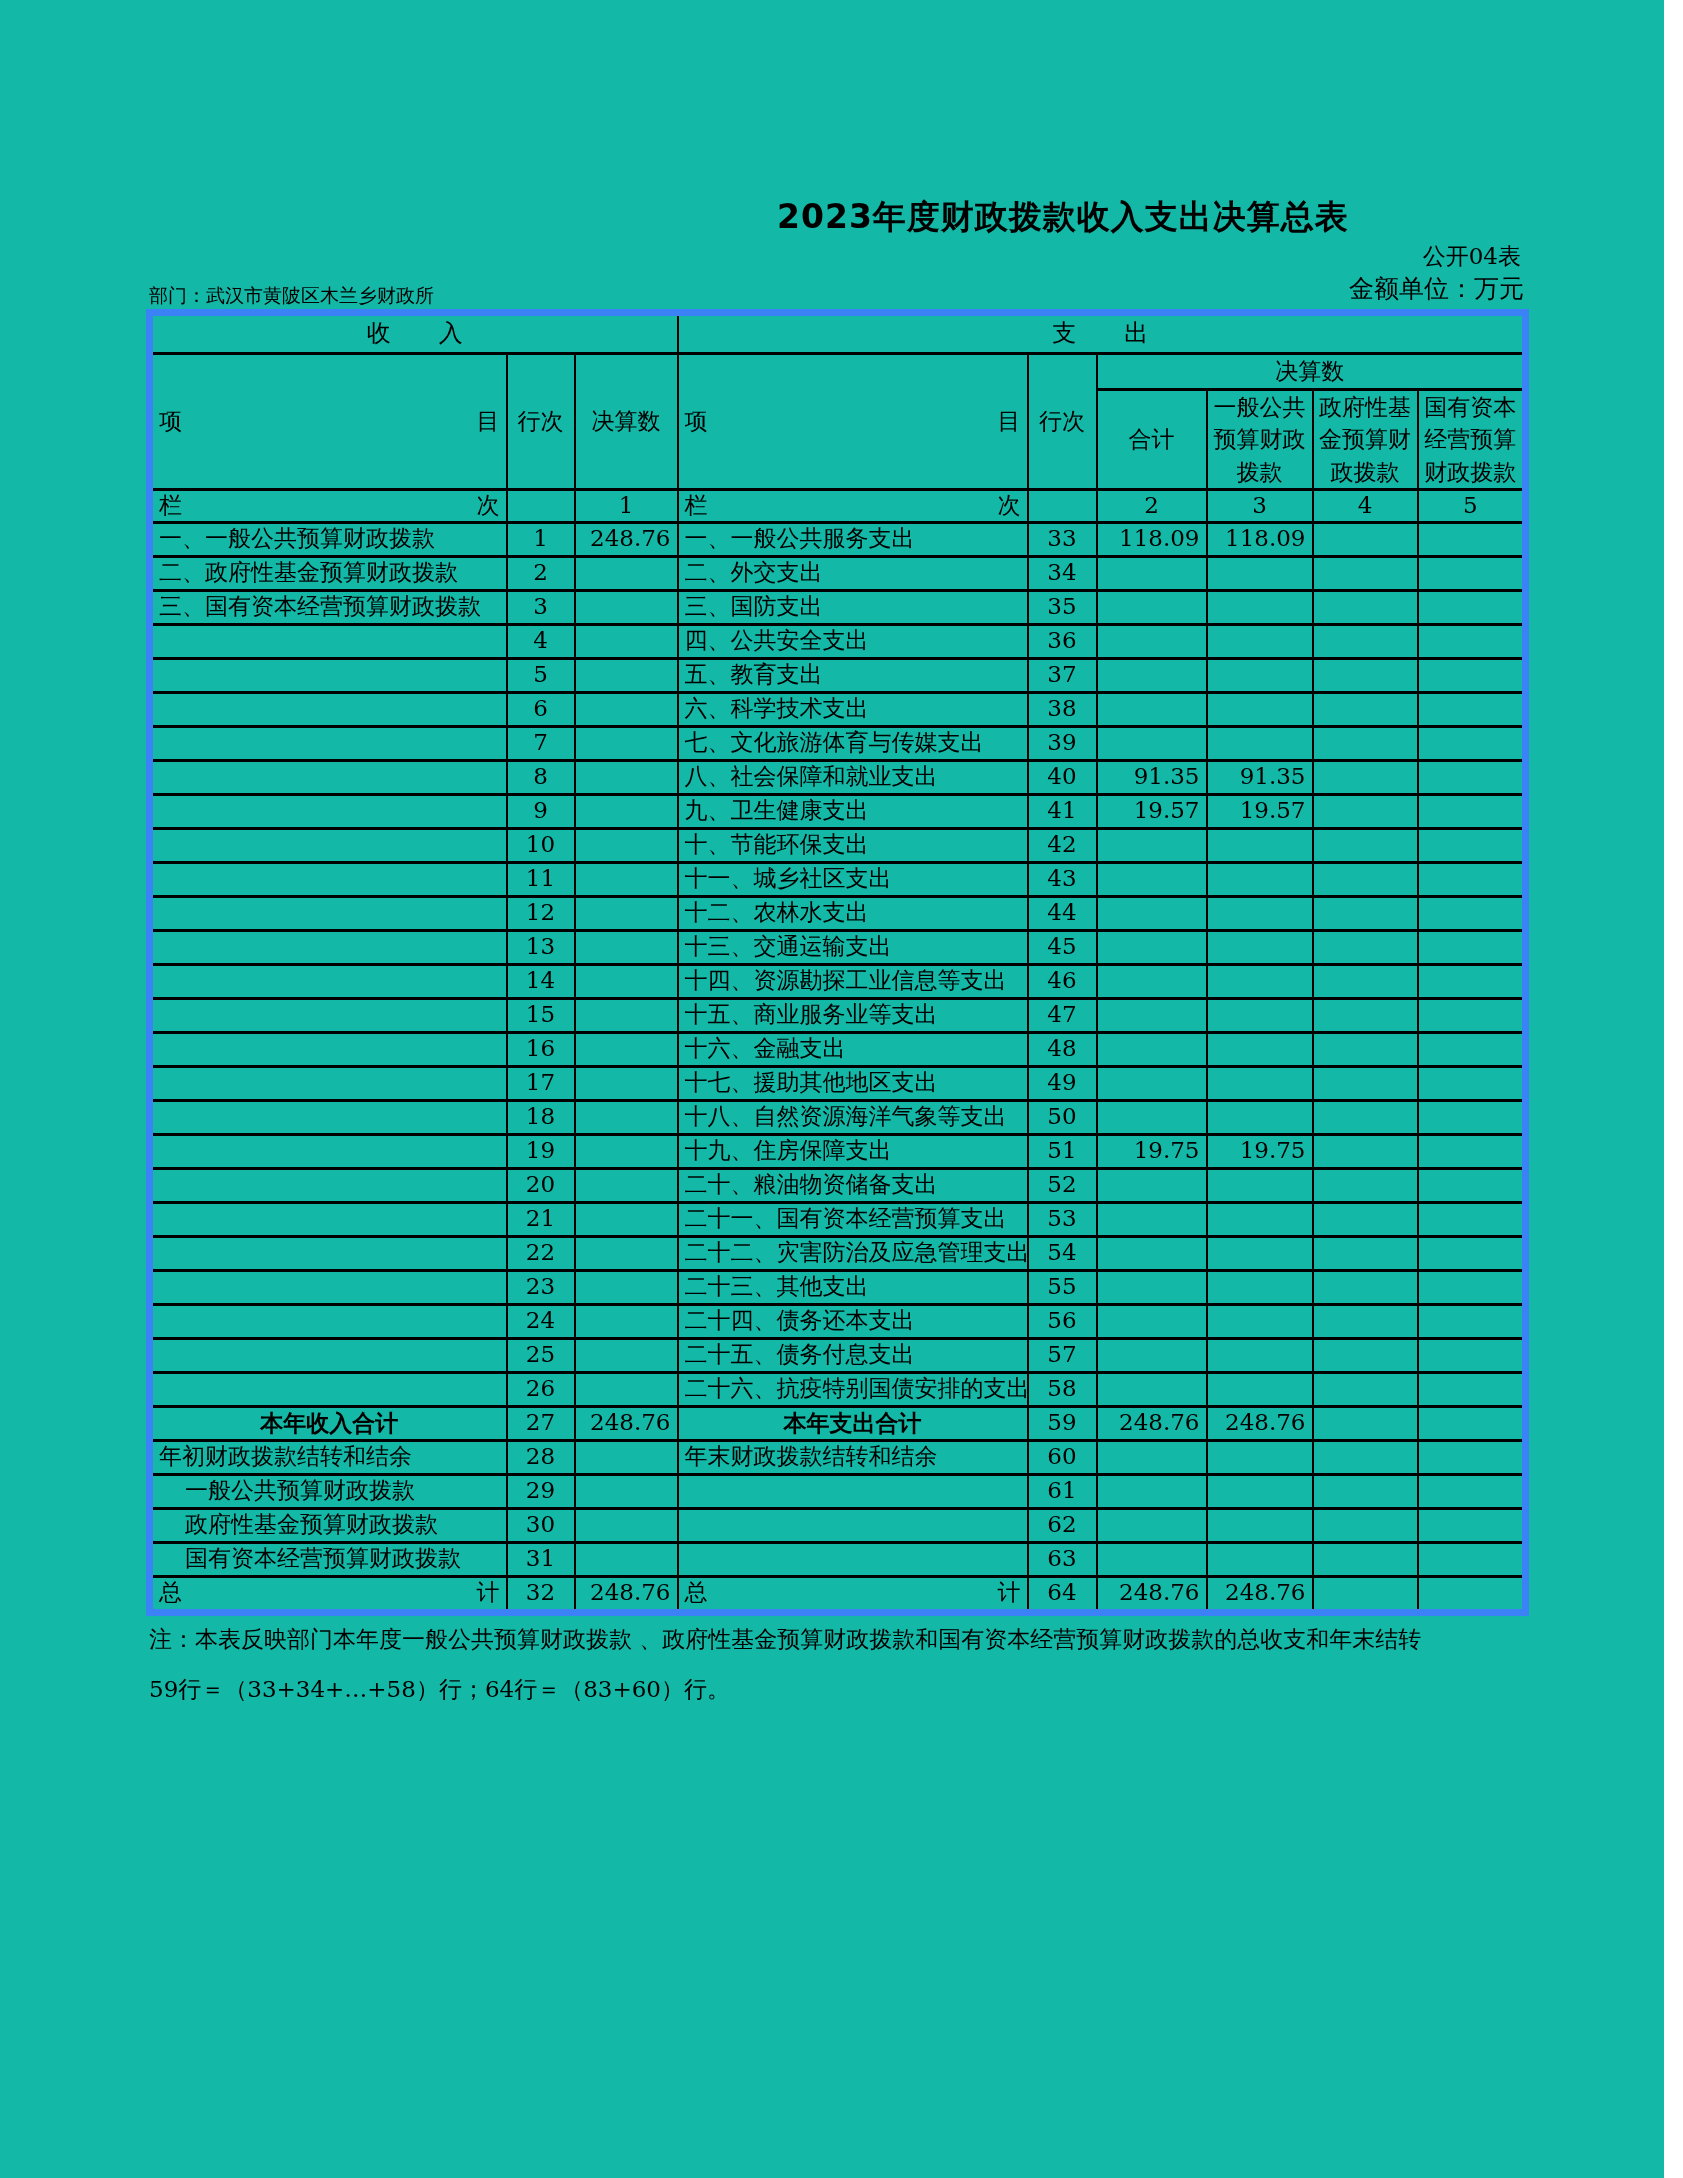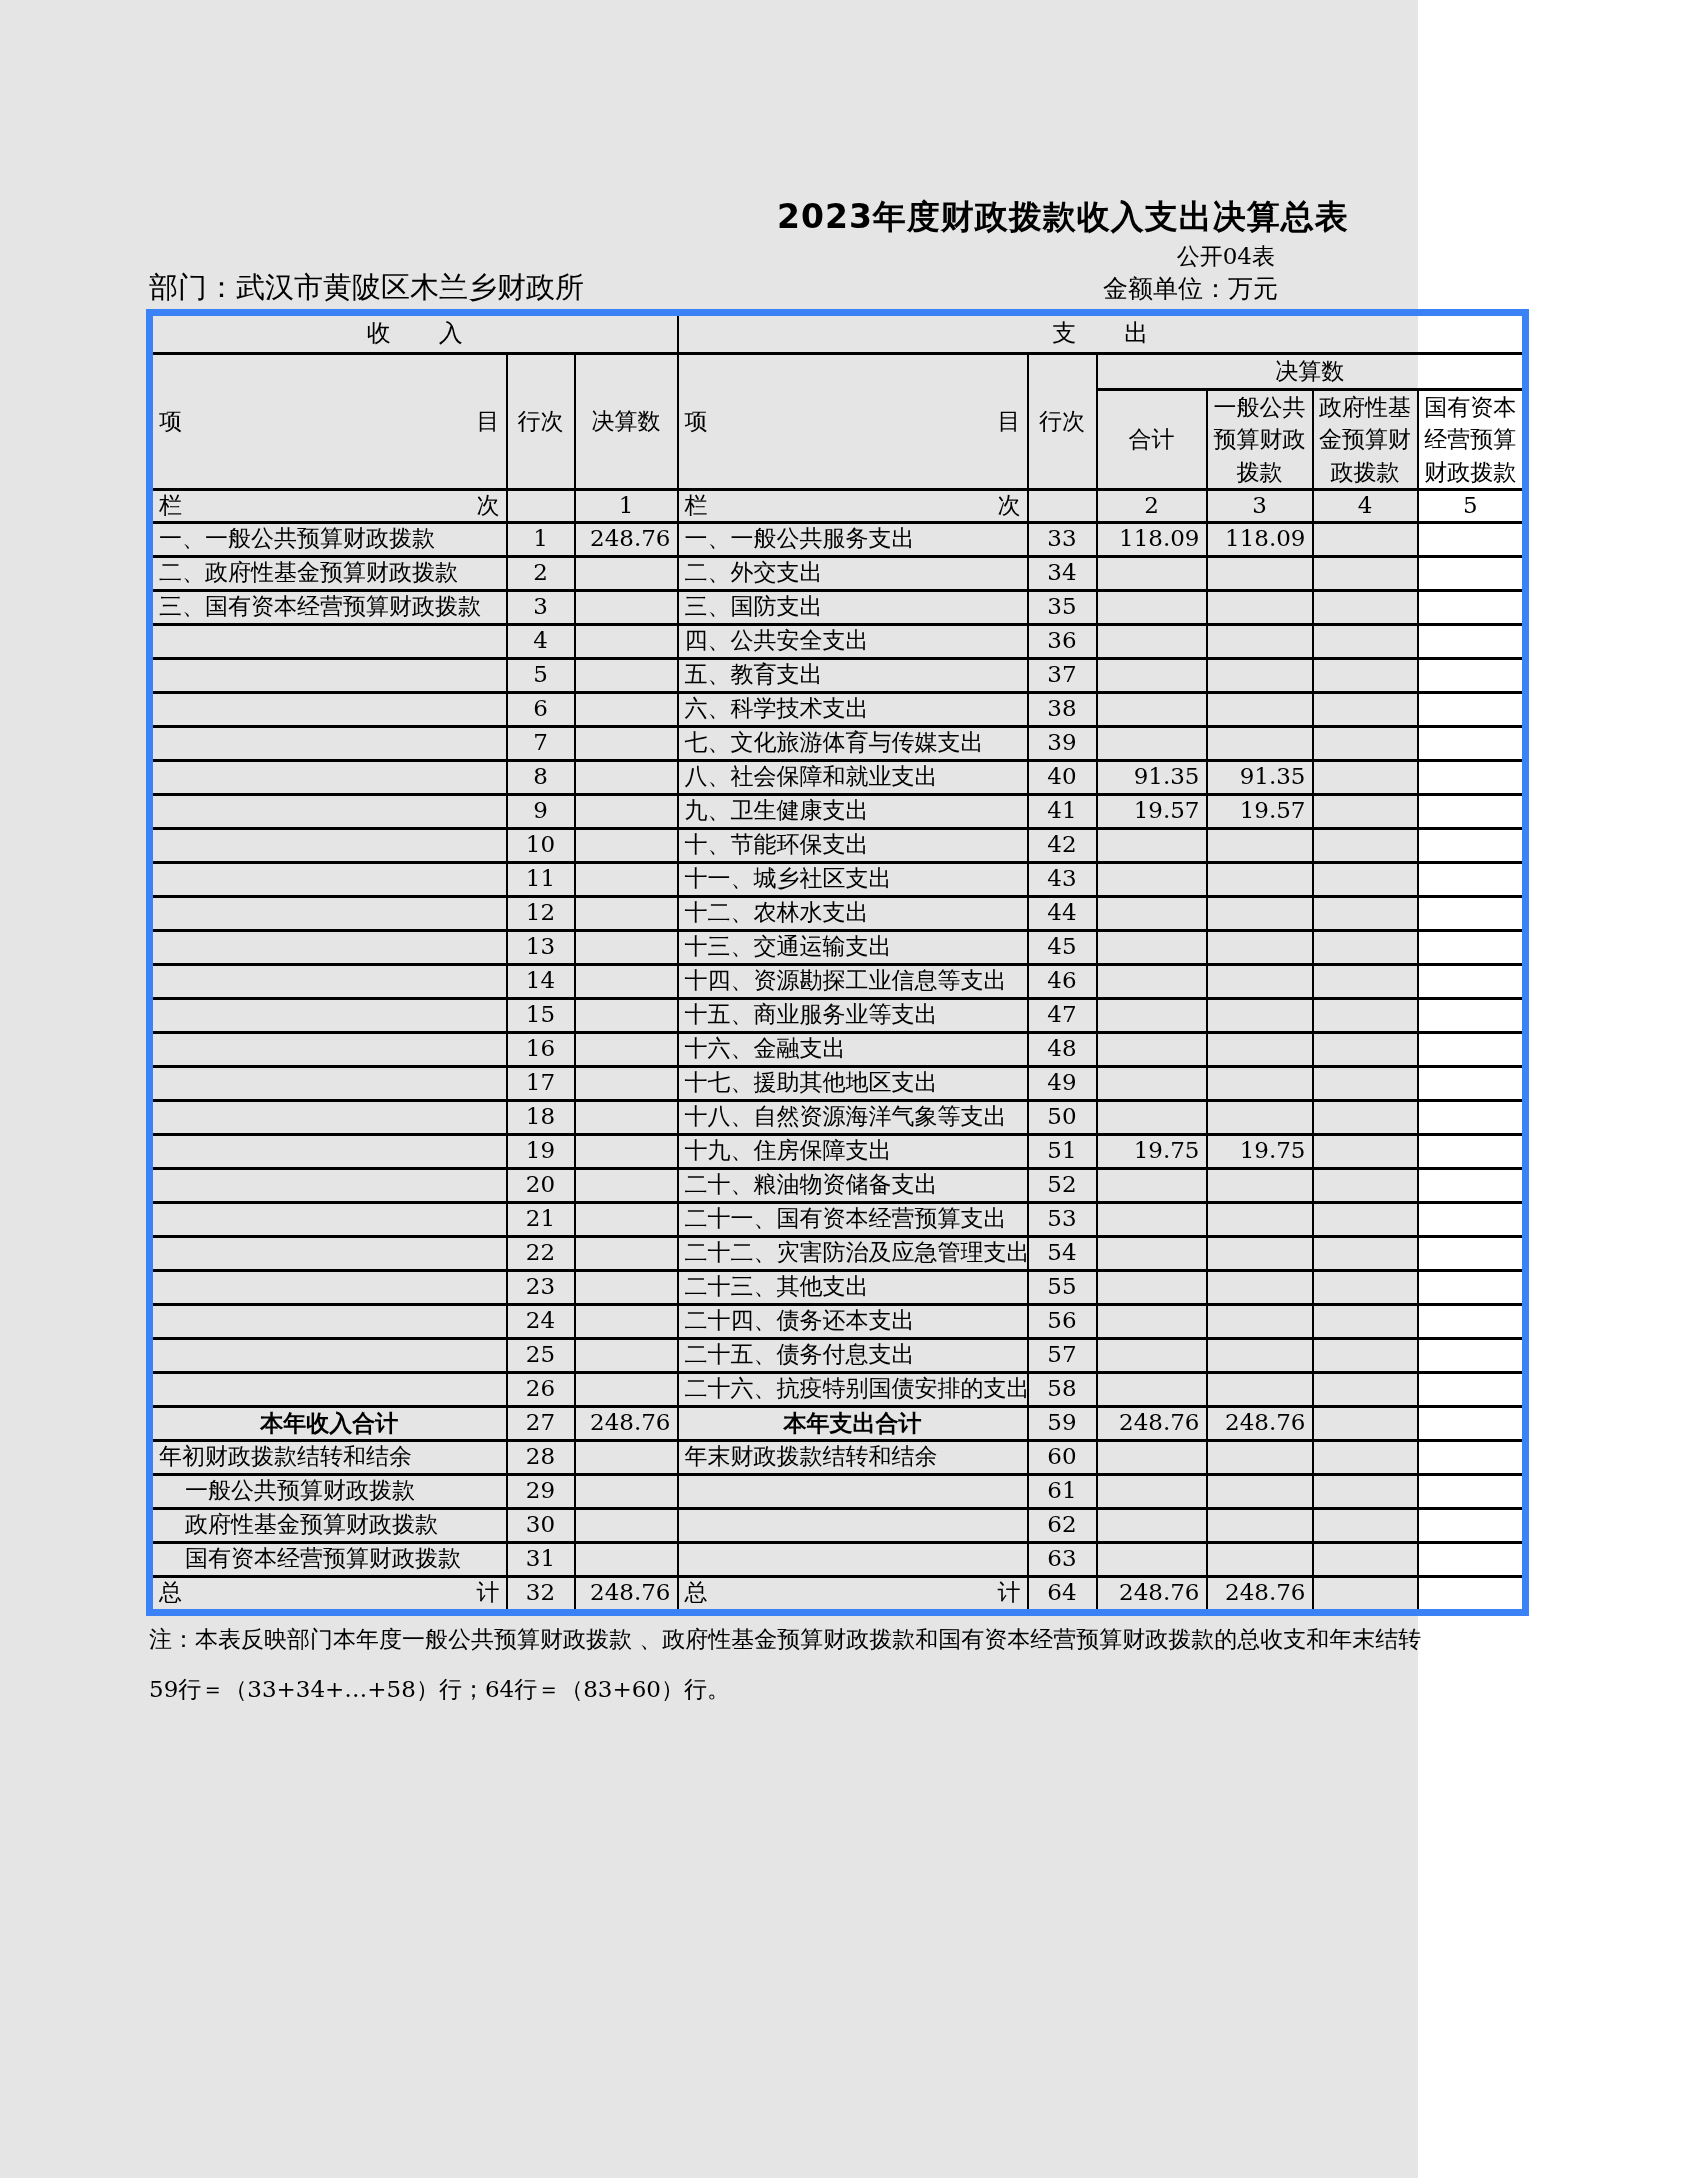--- a/index.html
+++ b/index.html
@@ -3,43 +3,42 @@
 <meta charset="utf-8">
 <style>
   html, body {
     margin: 0; padding: 0;
     width: 1683px; height: 2178px;
     background: #ffffff;
     overflow: hidden;
   }
   .page {
     position: relative;
-    width: 1391px; height: 2178px;
-    background: #e5e5e5;
+    width: 1664px; height: 2178px;
+    background: #14b8a6;
     color: #000;
     font-family: "DejaVu Serif", "Liberation Serif", serif;
-    padding-left: 27px;
   }
   .title {
     position: absolute;
     left: 777px; top: 195px;
     font-size: 33px; font-weight: bold;
     letter-spacing: 1px;
     font-family: "DejaVu Sans", "Liberation Sans", sans-serif;
     white-space: nowrap;
   }
   .form-no {
     position: absolute;
     right: 143px; top: 241px;
     font-size: 23px; white-space: nowrap;
   }
   .dept {
     position: absolute;
-    left: 149px; top: 268px;
-    font-size: 29px; white-space: nowrap;
+    left: 149px; top: 283px;
+    font-size: 19px; white-space: nowrap;
   }
   .unit {
     position: absolute;
     right: 140px; top: 272px;
     font-size: 25px; white-space: nowrap; margin-left: 27px;
   }
   table.main {
     position: absolute;
     left: 146px; top: 309px;
     width: 1380px;

